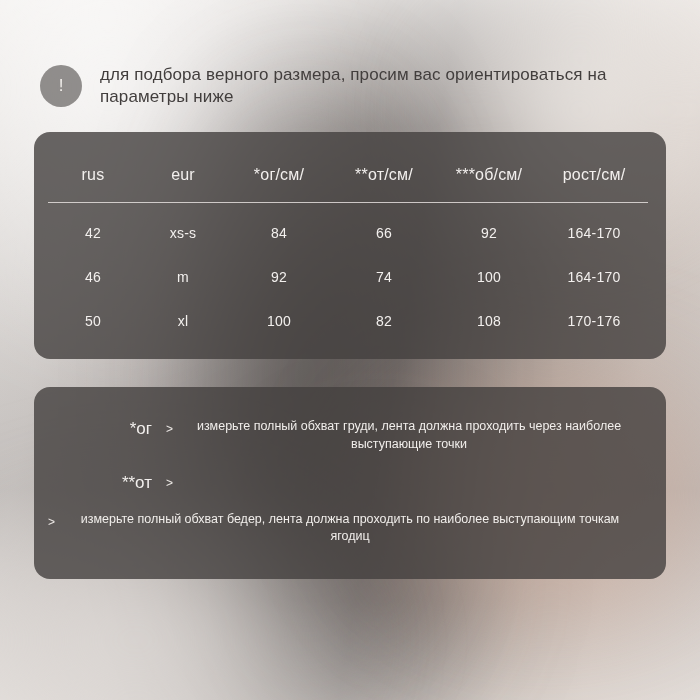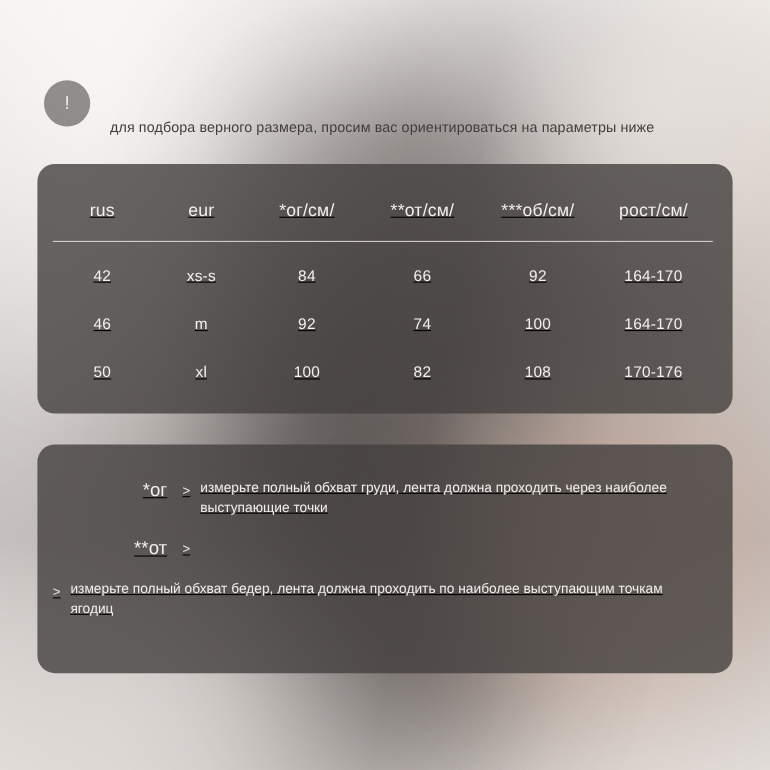--- a/index.html
+++ b/index.html
@@ -116,37 +116,35 @@
     color: #f2efec;
     display: flex;
     align-items: center;
     justify-content: center;
     font-size: 17px;
     letter-spacing: 0;
     flex: 0 0 auto;
   }
   .notice-text {
     color: #423e3d;
-    font-size: 13px;
+    font-size: 17px;
     letter-spacing: 0.1px;
     line-height: 1.3;
-    margin-top: 44px;
   }
 
   .card {
     background: rgba(68,64,63,0.80);
     border-radius: 16px;
     margin-top: 24px;
     box-sizing: border-box;
   }
 
   
   .table-card {
     padding: 26px 18px 22px 14px;
-    text-decoration: underline;
   }
   table.size-table {
     width: 100%;
     border-collapse: collapse;
     table-layout: fixed;
   }
   table.size-table th,
   table.size-table td {
     text-align: center;
     color: #f3f0ee;
@@ -173,23 +171,22 @@
   }
   .col-rus { width: 15%; }
   .col-eur { width: 15%; }
   .col-og  { width: 17%; }
   .col-ot  { width: 18%; }
   .col-ob  { width: 17%; }
   .col-rost{ width: 18%; }
 
   
   .legend-card {
-    padding: 22px 22px 40px 14px;
+    padding: 22px 22px 24px 14px;
     margin-top: 28px;
-    text-decoration: underline;
   }
   .legend-row {
     display: flex;
     align-items: flex-start;
     padding: 9px 0;
   }
   .legend-key {
     flex: 0 0 118px;
     text-align: right;
     color: #f3f0ee;
@@ -202,20 +199,21 @@
     flex: 0 0 16px;
     color: #efebe8;
     font-size: 12px;
     padding-top: 4px;
   }
   .legend-text {
     color: #f1eeeb;
     font-size: 12.5px;
     line-height: 1.42;
     padding-right: 8px;
+    text-align: center;
   }
 </style>
 </head>
 <body>
 
 <div id="page">
 
   <div class="bg-layer bg-base"></div>
   <div class="bg-layer bg-vert"></div>
   <div class="bg-blob1"></div>

